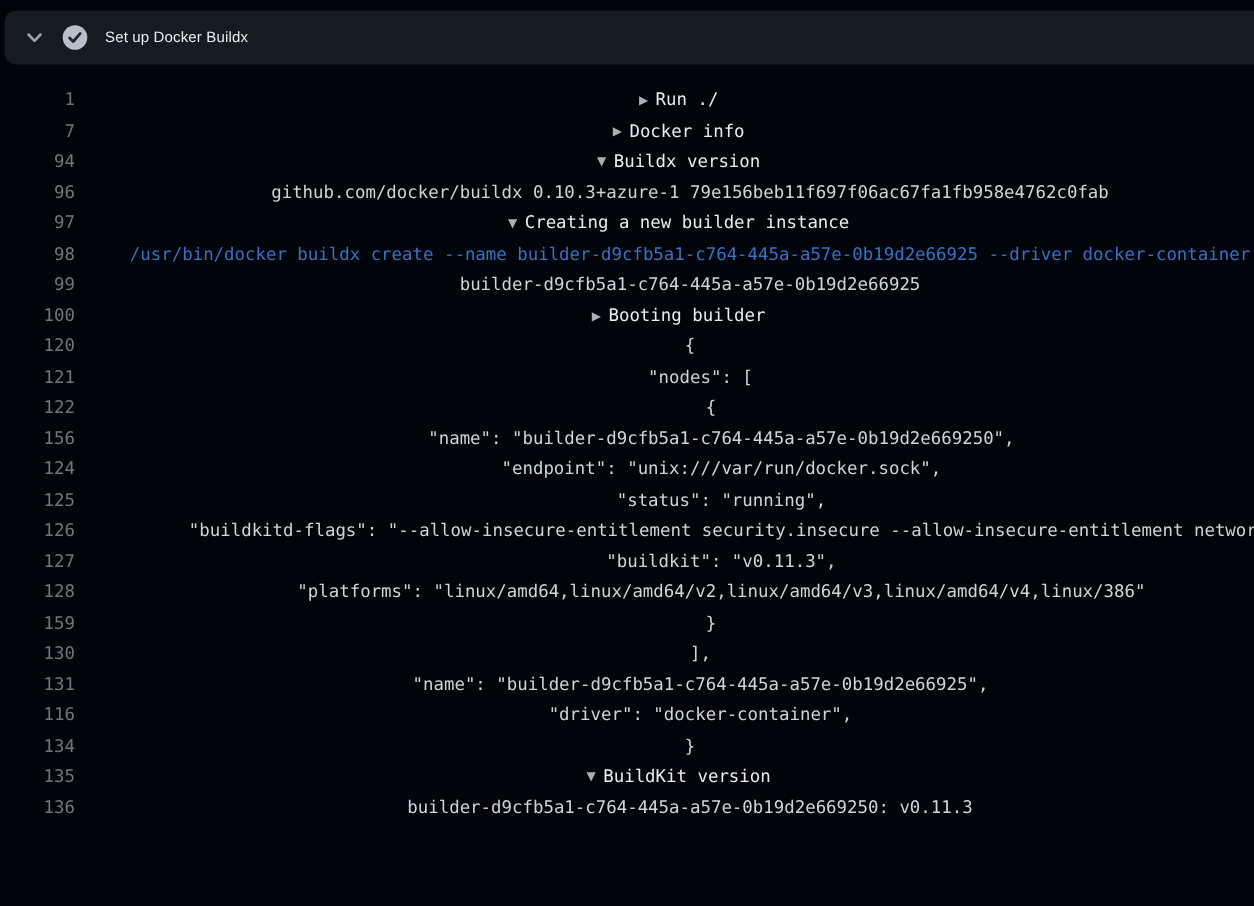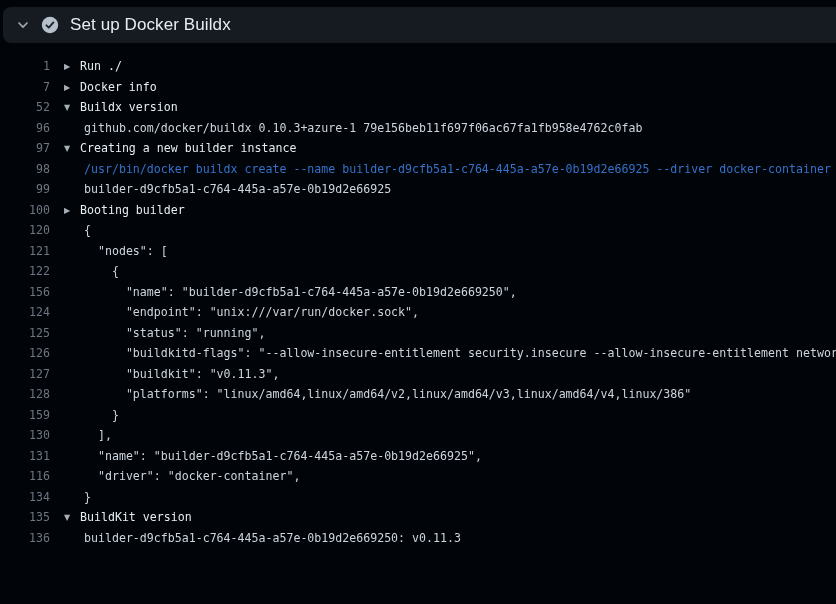--- a/index.html
+++ b/index.html
@@ -45,21 +45,21 @@
     width: 18px;
     height: 18px;
     flex: none;
     display: flex;
     align-items: center;
     justify-content: center;
   }
   .step-title {
     margin-left: 11px;
     color: #e6edf3;
-    font-size: 17px;
+    font-size: 10px;
     font-weight: 400;
     letter-spacing: 0.1px;
   }
   
   .log {
     position: absolute;
     top: 43px;
     left: 0;
     right: 0;
     bottom: 0;
@@ -81,20 +81,21 @@
     text-align: right;
     color: #6e7681;
     cursor: pointer;
     user-select: none;
   }
   .log-body {
     flex: 1 1 auto;
     padding-left: 14px;
     overflow: hidden;
     color: #cdd5de;
+    text-align: center;
   }
   .log-row.group { cursor: pointer; }
   .log-row.group .log-body { color: #e6edf3; }
   .log-row.command .log-body { color: #3572c9; padding-left: 34px; }
   .log-row.output .log-body { padding-left: 34px; }
   .arrow {
     display: inline-block;
     width: 16px;
     font-family: "DejaVu Sans", sans-serif;
     font-size: 8px;
@@ -118,21 +119,21 @@
         <circle cx="9" cy="9" r="8.2" fill="#b7bfca"></circle>
         <path d="M5.4 9.3 L7.8 11.7 L12.4 6.4" fill="none" stroke="#21262e" stroke-width="1.9" stroke-linecap="round" stroke-linejoin="round"></path>
       </svg>
     </span>
     <span class="step-title">Set up Docker Buildx</span>
   </div>
 
   <div class="log">
       <div class="log-row group"><span class="log-num">1</span><span class="log-body"><span class="arrow">▶</span>Run ./</span></div>
       <div class="log-row group"><span class="log-num">7</span><span class="log-body"><span class="arrow">▶</span>Docker info</span></div>
-      <div class="log-row group"><span class="log-num">52</span><span class="log-body"><span class="arrow">▼</span>Buildx version</span></div>
+      <div class="log-row group"><span class="log-num">94</span><span class="log-body"><span class="arrow">▼</span>Buildx version</span></div>
       <div class="log-row output"><span class="log-num">96</span><span class="log-body">github.com/docker/buildx 0.10.3+azure-1 79e156beb11f697f06ac67fa1fb958e4762c0fab</span></div>
       <div class="log-row group"><span class="log-num">97</span><span class="log-body"><span class="arrow">▼</span>Creating a new builder instance</span></div>
       <div class="log-row command"><span class="log-num">98</span><span class="log-body">/usr/bin/docker buildx create --name builder-d9cfb5a1-c764-445a-a57e-0b19d2e66925 --driver docker-container</span></div>
       <div class="log-row output"><span class="log-num">99</span><span class="log-body">builder-d9cfb5a1-c764-445a-a57e-0b19d2e66925</span></div>
       <div class="log-row group"><span class="log-num">100</span><span class="log-body"><span class="arrow">▶</span>Booting builder</span></div>
       <div class="log-row output"><span class="log-num">120</span><span class="log-body">{</span></div>
       <div class="log-row output"><span class="log-num">121</span><span class="log-body">  "nodes": [</span></div>
       <div class="log-row output"><span class="log-num">122</span><span class="log-body">    {</span></div>
       <div class="log-row output"><span class="log-num">156</span><span class="log-body">      "name": "builder-d9cfb5a1-c764-445a-a57e-0b19d2e669250",</span></div>
       <div class="log-row output"><span class="log-num">124</span><span class="log-body">      "endpoint": "unix:///var/run/docker.sock",</span></div>

